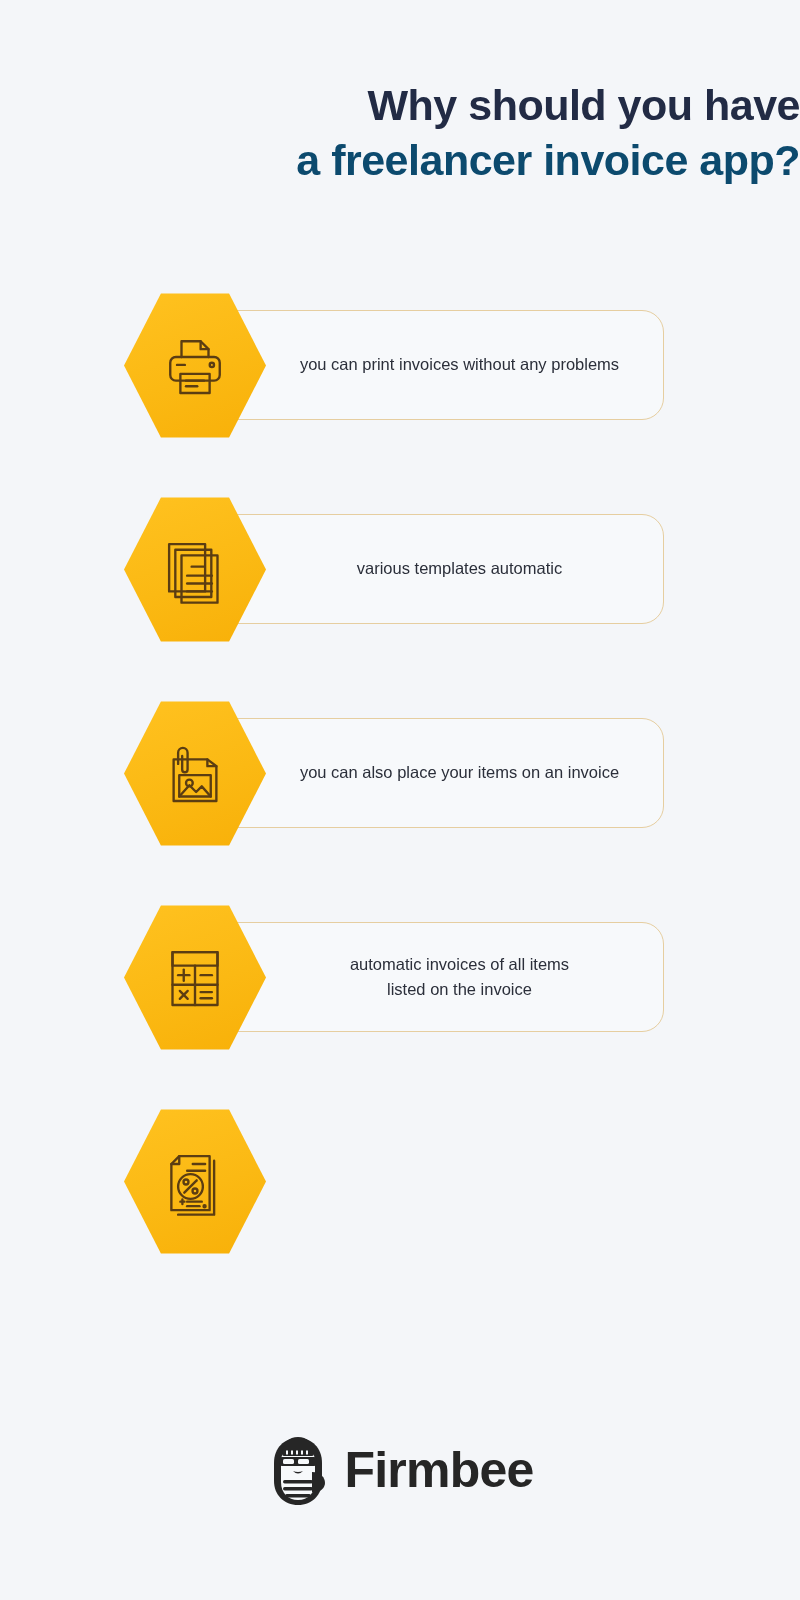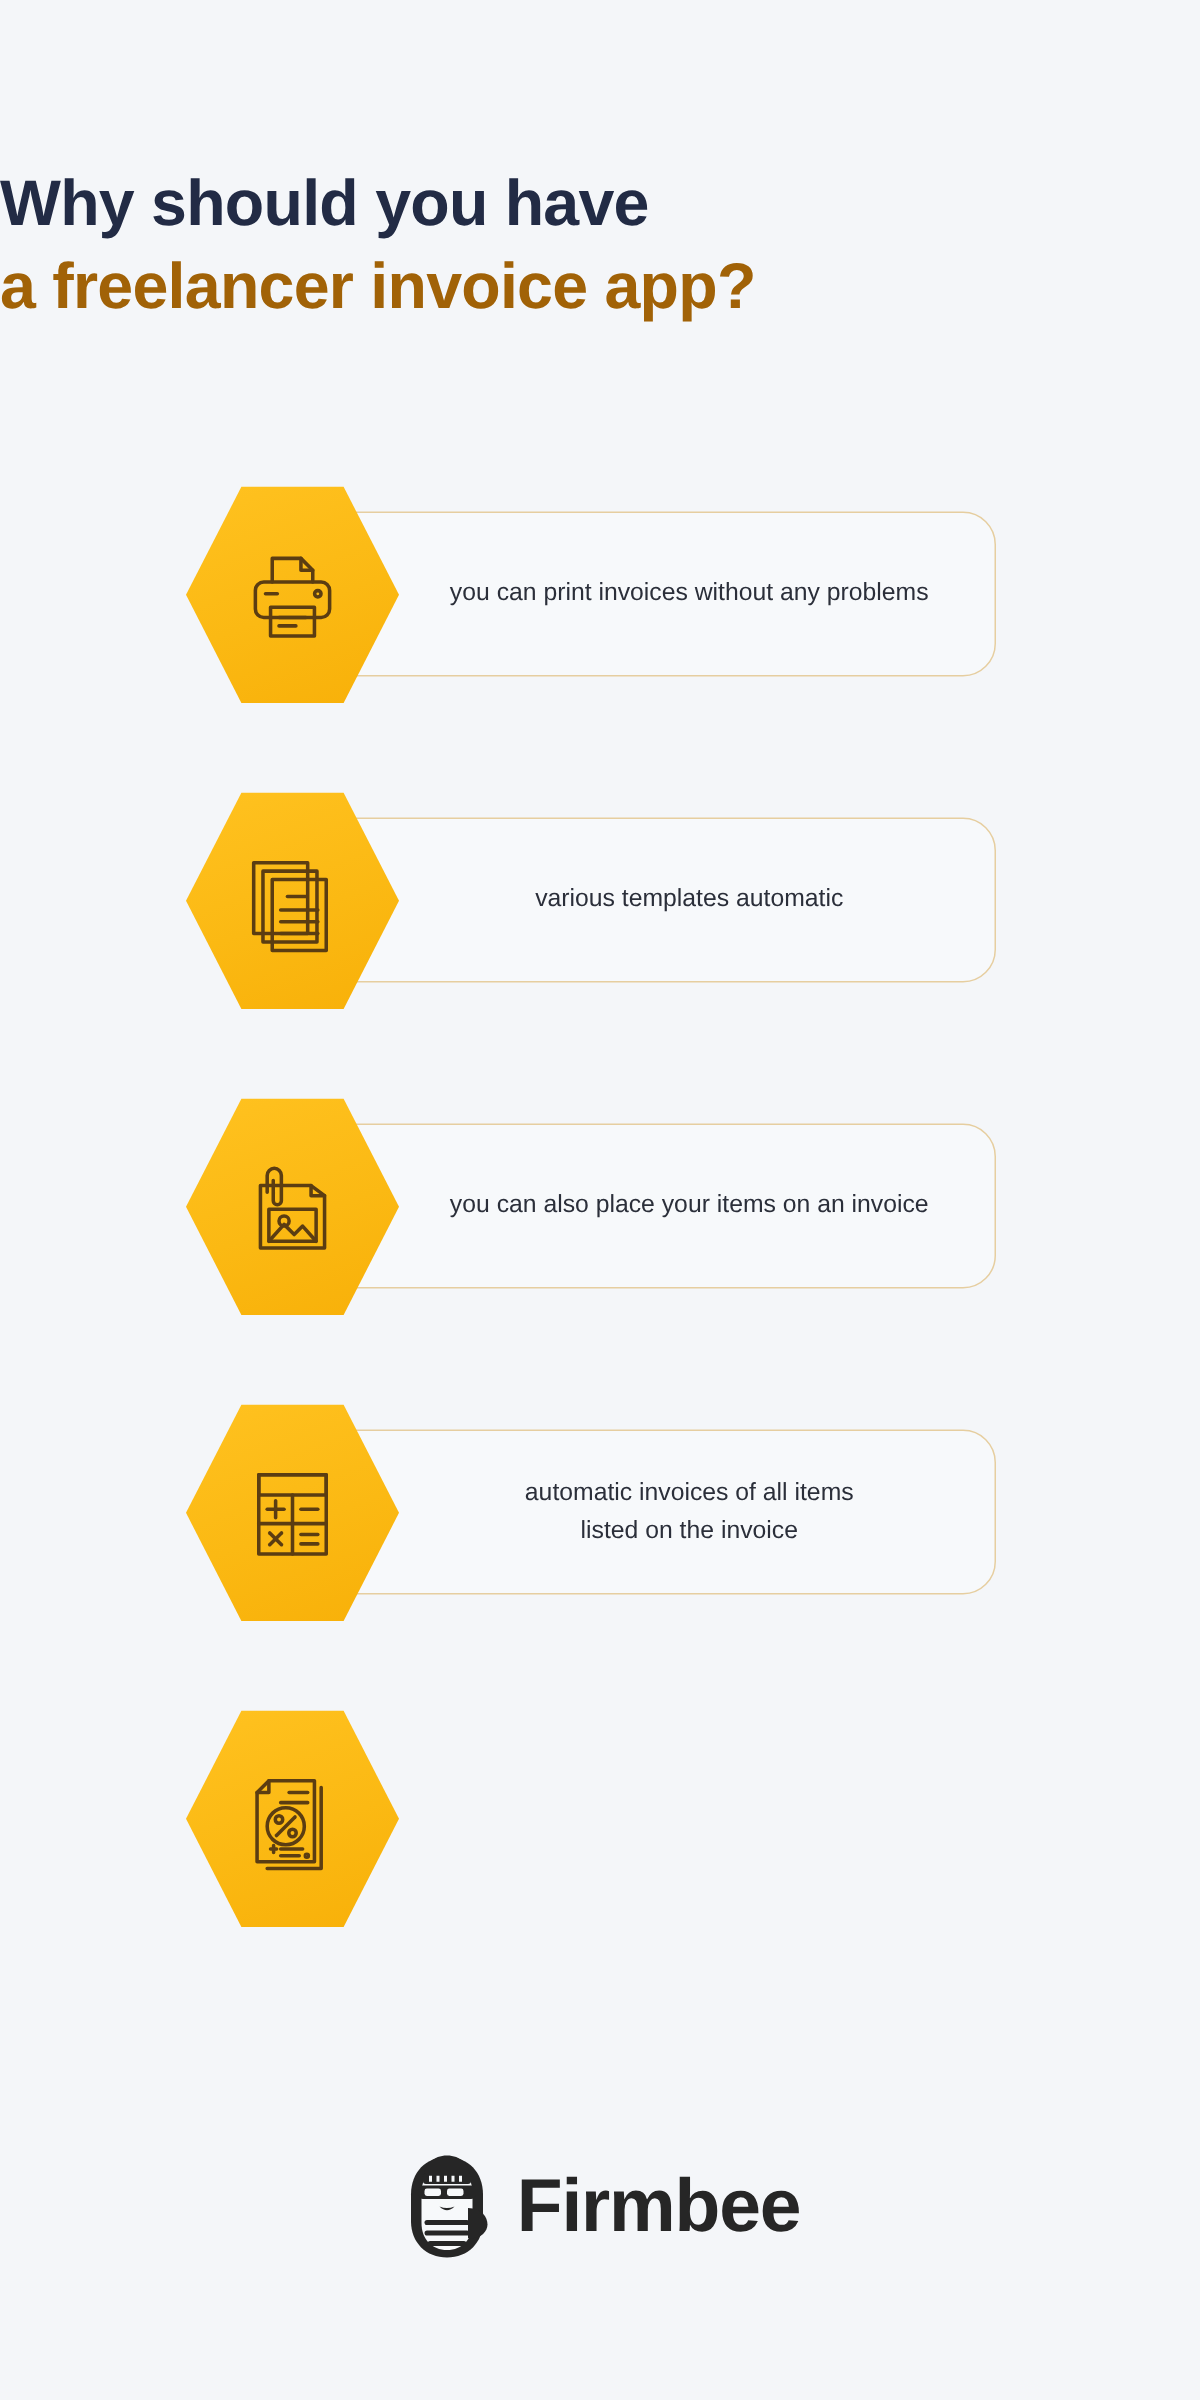--- a/index.html
+++ b/index.html
@@ -21,36 +21,36 @@
     width: 800px;
     height: 1600px;
     position: relative;
     display: flex;
     flex-direction: column;
     align-items: center;
   }
 
   
   .heading {
-    margin-top: 109px;
-    text-align: left;
+    margin-top: 78px;
+    text-align: right;
     width: 100%;
     user-select: none;
   }
 
   .heading-line {
     display: block;
     font-size: 43px;
     font-weight: 700;
     letter-spacing: -0.5px;
     line-height: 1.28;
   }
 
   .heading-line-1 { color: #222b45; }
-  .heading-line-2 { color: #a16207; }
+  .heading-line-2 { color: #0c4a6e; }
 
   
   .cards {
     margin-top: 104px;
     width: 800px;
     display: flex;
     flex-direction: column;
     gap: 1px;
     align-items: center;
   }

